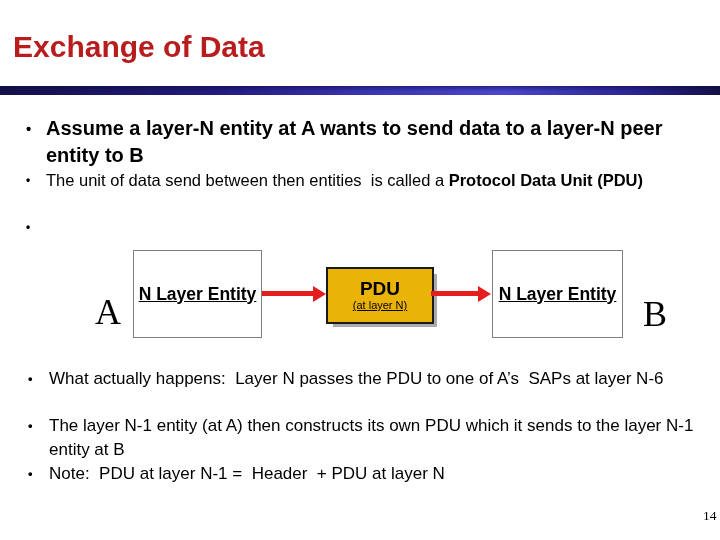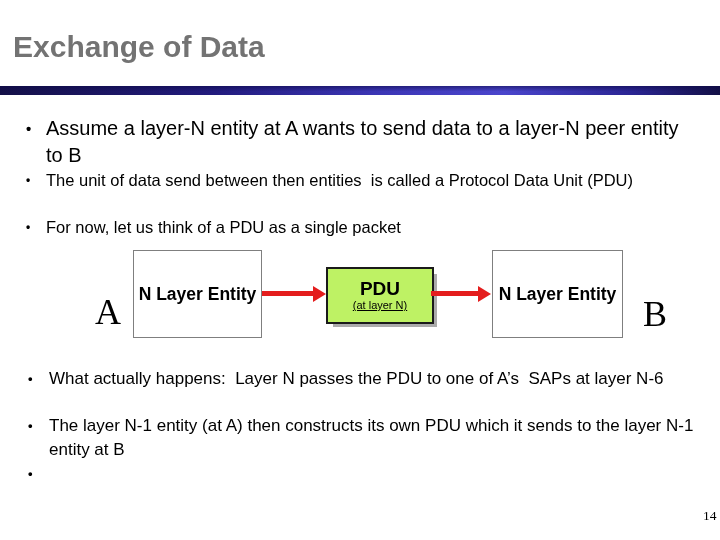--- a/index.html
+++ b/index.html
@@ -4,21 +4,21 @@
 <style>
   html,body{margin:0;padding:0;background:#888;}
   .slide{
     position:relative;width:720px;height:540px;background:#ffffff;
     font-family:"Liberation Sans",sans-serif;color:#000;overflow:hidden;
     margin:0 auto;
   }
   .abs{position:absolute;}
   .slide-title{
     left:13px;top:30px;width:690px;
-    font-size:30px;font-weight:bold;letter-spacing:0px;color:#737373;
+    font-size:30px;font-weight:bold;letter-spacing:0px;color:#b91c1c;
   }
   .title-rule{
     left:0;top:86px;width:720px;height:9px;
     background:
       linear-gradient(to bottom, rgba(12,9,70,0.55), rgba(255,255,255,0) 60%),
       linear-gradient(to right,#141048 0%,#221b7e 30%,#3b35b4 52%,#4a45cc 70%,#2a2492 88%,#131046 100%);
   }
   .bullet{display:flex;align-items:flex-start;}
   .dot{flex:0 0 auto;font-weight:bold;}
   .btext{white-space:pre-wrap;}
@@ -26,37 +26,37 @@
   .b-lg .dot{width:20px;font-size:15px;line-height:27px;}
   .b-sm{left:26px;width:664px;font-size:16.5px;line-height:22px;}
   .b-sm .dot{width:20px;font-size:12px;line-height:22px;}
   .b2{top:169px;}
   .b3{top:216px;}
   .b-bot{left:28px;width:672px;font-size:17px;line-height:23.5px;}
   .b-bot .dot{width:21px;font-size:13px;line-height:23.5px;}
   .bb1{top:367px;}
   .bb2{top:414px;}
   .bb3{top:462px;}
-  .bold{font-weight:normal;}
+  .bold{font-weight:bold;}
   .b2 .btext{max-width:600px;}
-  .b-lg .btext{max-width:645px;}
+  .b-lg .btext{max-width:645px;font-weight:bold;}
   .bb1 .btext,.bb2 .btext{max-width:648px;}
 
   
   .entity-box{
     border:1.5px solid #7f7f7f;background:#fff;
     display:flex;flex-direction:column;align-items:center;justify-content:center;
-    font-weight:bold;font-size:17.5px;line-height:23px;text-align:right;
+    font-weight:bold;font-size:17.5px;line-height:23px;text-align:right;text-decoration:underline;
   }
   .box-left{left:133px;top:250px;width:127px;height:86px;}
   .box-right{left:492px;top:250px;width:129px;height:86px;}
   .pdu-shadow{left:333px;top:274px;width:104px;height:53px;background:#ababab;}
   .pdu-box{
     left:326px;top:267px;width:104px;height:53px;
-    border:2px solid #1a1a1a;background:#bef264;
+    border:2px solid #1a1a1a;background:#eab308;
     display:flex;flex-direction:column;align-items:center;justify-content:center;
   }
   .pdu-title{font-weight:bold;font-size:19px;line-height:20px;}
   .pdu-sub{font-size:11px;line-height:13px;text-decoration:underline;}
   .node-label{font-family:"Liberation Serif",serif;font-size:36px;line-height:36px;color:#000;}
   .label-a{left:95px;top:294px;}
   .label-b{left:643px;top:296px;}
   .arrow{height:5px;background:#e41d1d;top:291px;}
   .arrow1{left:262px;width:52px;}
   .arrow2{left:431px;width:48px;}
@@ -81,21 +81,20 @@
     <span class="btext">Assume a layer-N entity at A wants to send data to a layer-N peer entity to B</span>
   </div>
 
   <div class="abs bullet b-sm b2">
     <span class="dot">•</span>
     <span class="btext"><span>The unit of data send between then entities  is called a </span><span class="bold">Protocol Data Unit (PDU)</span></span>
   </div>
 
   <div class="abs bullet b-sm b3">
     <span class="dot">•</span>
-    <span class="btext">For now, let us think of a PDU as a single packet</span>
   </div>
 
   <div class="abs node-label label-a">A</div>
 
   <div class="abs entity-box box-left">N Layer Entity</div>
 
   <div class="abs arrow arrow1"></div>
   <div class="abs ahead ahead1"></div>
 
   <div class="abs pdu-shadow"></div>
@@ -116,17 +115,18 @@
     <span class="btext">What actually happens:  Layer N passes the PDU to one of A’s  SAPs at layer N-6</span>
   </div>
 
   <div class="abs bullet b-bot bb2">
     <span class="dot">•</span>
     <span class="btext">The layer N-1 entity (at A) then constructs its own PDU which it sends to the layer N-1 entity at B</span>
   </div>
 
   <div class="abs bullet b-bot bb3">
     <span class="dot">•</span>
+    <span class="btext">Note:  PDU at layer N-1 =  Header  + PDU at layer N</span>
   </div>
 
   <div class="abs page-number">14</div>
 
 </div>
 
 </body></html>

